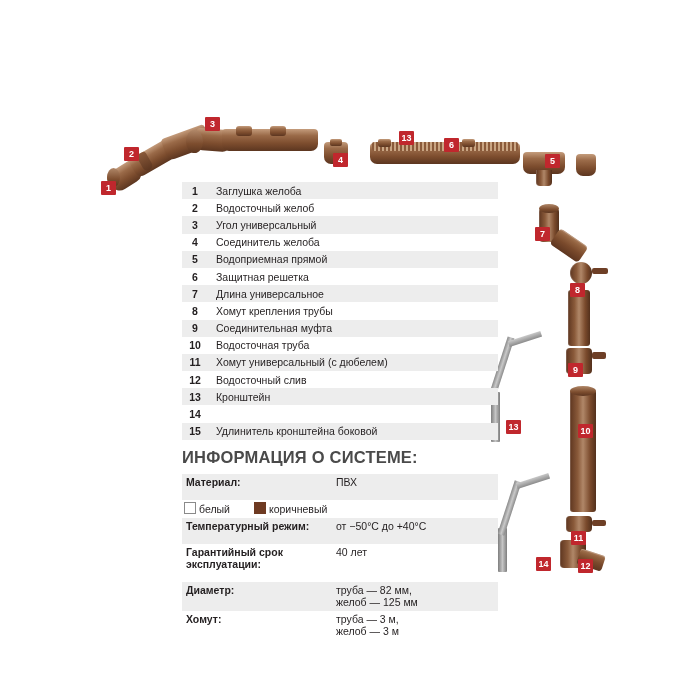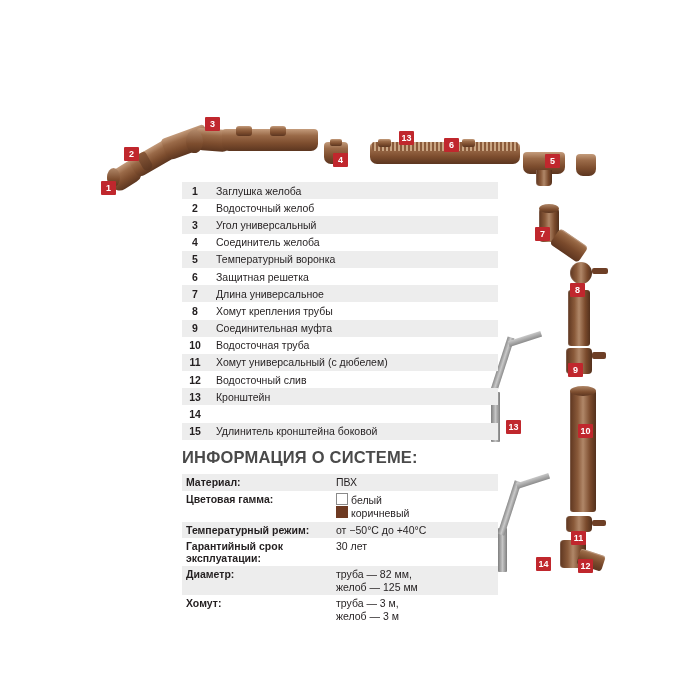--- a/index.html
+++ b/index.html
@@ -111,21 +111,21 @@
     min-height: 16px;
     font-size: 10.5px;
     color: #231f20;
     align-items: stretch;
   }
   .info-row.alt { background: #ededed; }
   .info-key {
     width: 152px;
     flex: none;
     font-weight: bold;
-    padding: 2px 0 2px 4px;
+    padding: 2px 0 12px 4px;
     box-sizing: border-box;
   }
   .info-val {
     padding: 2px 0 2px 2px;
     white-space: pre-line;
     line-height: 12.5px;
   }
   .swatch {
     display: inline-block;
     width: 10px;
@@ -262,21 +262,21 @@
     <div class="legend-row alt">
       <div class="legend-num">3</div>
       <div class="legend-label">Угол универсальный</div>
     </div>
     <div class="legend-row">
       <div class="legend-num">4</div>
       <div class="legend-label">Соединитель желоба</div>
     </div>
     <div class="legend-row alt">
       <div class="legend-num">5</div>
-      <div class="legend-label">Температурный воронка</div>
+      <div class="legend-label">Водоприемная прямой</div>
     </div>
     <div class="legend-row">
       <div class="legend-num">6</div>
       <div class="legend-label">Защитная решетка</div>
     </div>
     <div class="legend-row alt">
       <div class="legend-num">7</div>
       <div class="legend-label">Длина универсальное</div>
     </div>
     <div class="legend-row">
@@ -313,30 +313,29 @@
   </div>
 
 <div id="info">
   <div id="info-title">ИНФОРМАЦИЯ О СИСТЕМЕ:</div>
   <div id="info-rows">
       <div class="info-row alt">
         <div class="info-key">Материал:</div>
         <div class="info-val">ПВХ</div>
       </div>
       <div class="info-row">
-        <div class="info-key">Цветовая гамма:</div>
         <div class="info-val"><span class="color-opt"><span class="swatch white" style="background: rgb(255, 255, 255);"></span><span>белый</span></span><span class="color-opt"><span class="swatch brown" style="background: rgb(110, 58, 34);"></span><span>коричневый</span></span></div>
       </div>
       <div class="info-row alt">
         <div class="info-key">Температурный режим:</div>
         <div class="info-val">от −50°С до +40°С</div>
       </div>
       <div class="info-row">
         <div class="info-key">Гарантийный срок эксплуатации:</div>
-        <div class="info-val">30 лет</div>
+        <div class="info-val">40 лет</div>
       </div>
       <div class="info-row alt">
         <div class="info-key">Диаметр:</div>
         <div class="info-val">труба — 82 мм,
 желоб — 125 мм</div>
       </div>
       <div class="info-row">
         <div class="info-key">Хомут:</div>
         <div class="info-val">труба — 3 м,
 желоб — 3 м</div>

